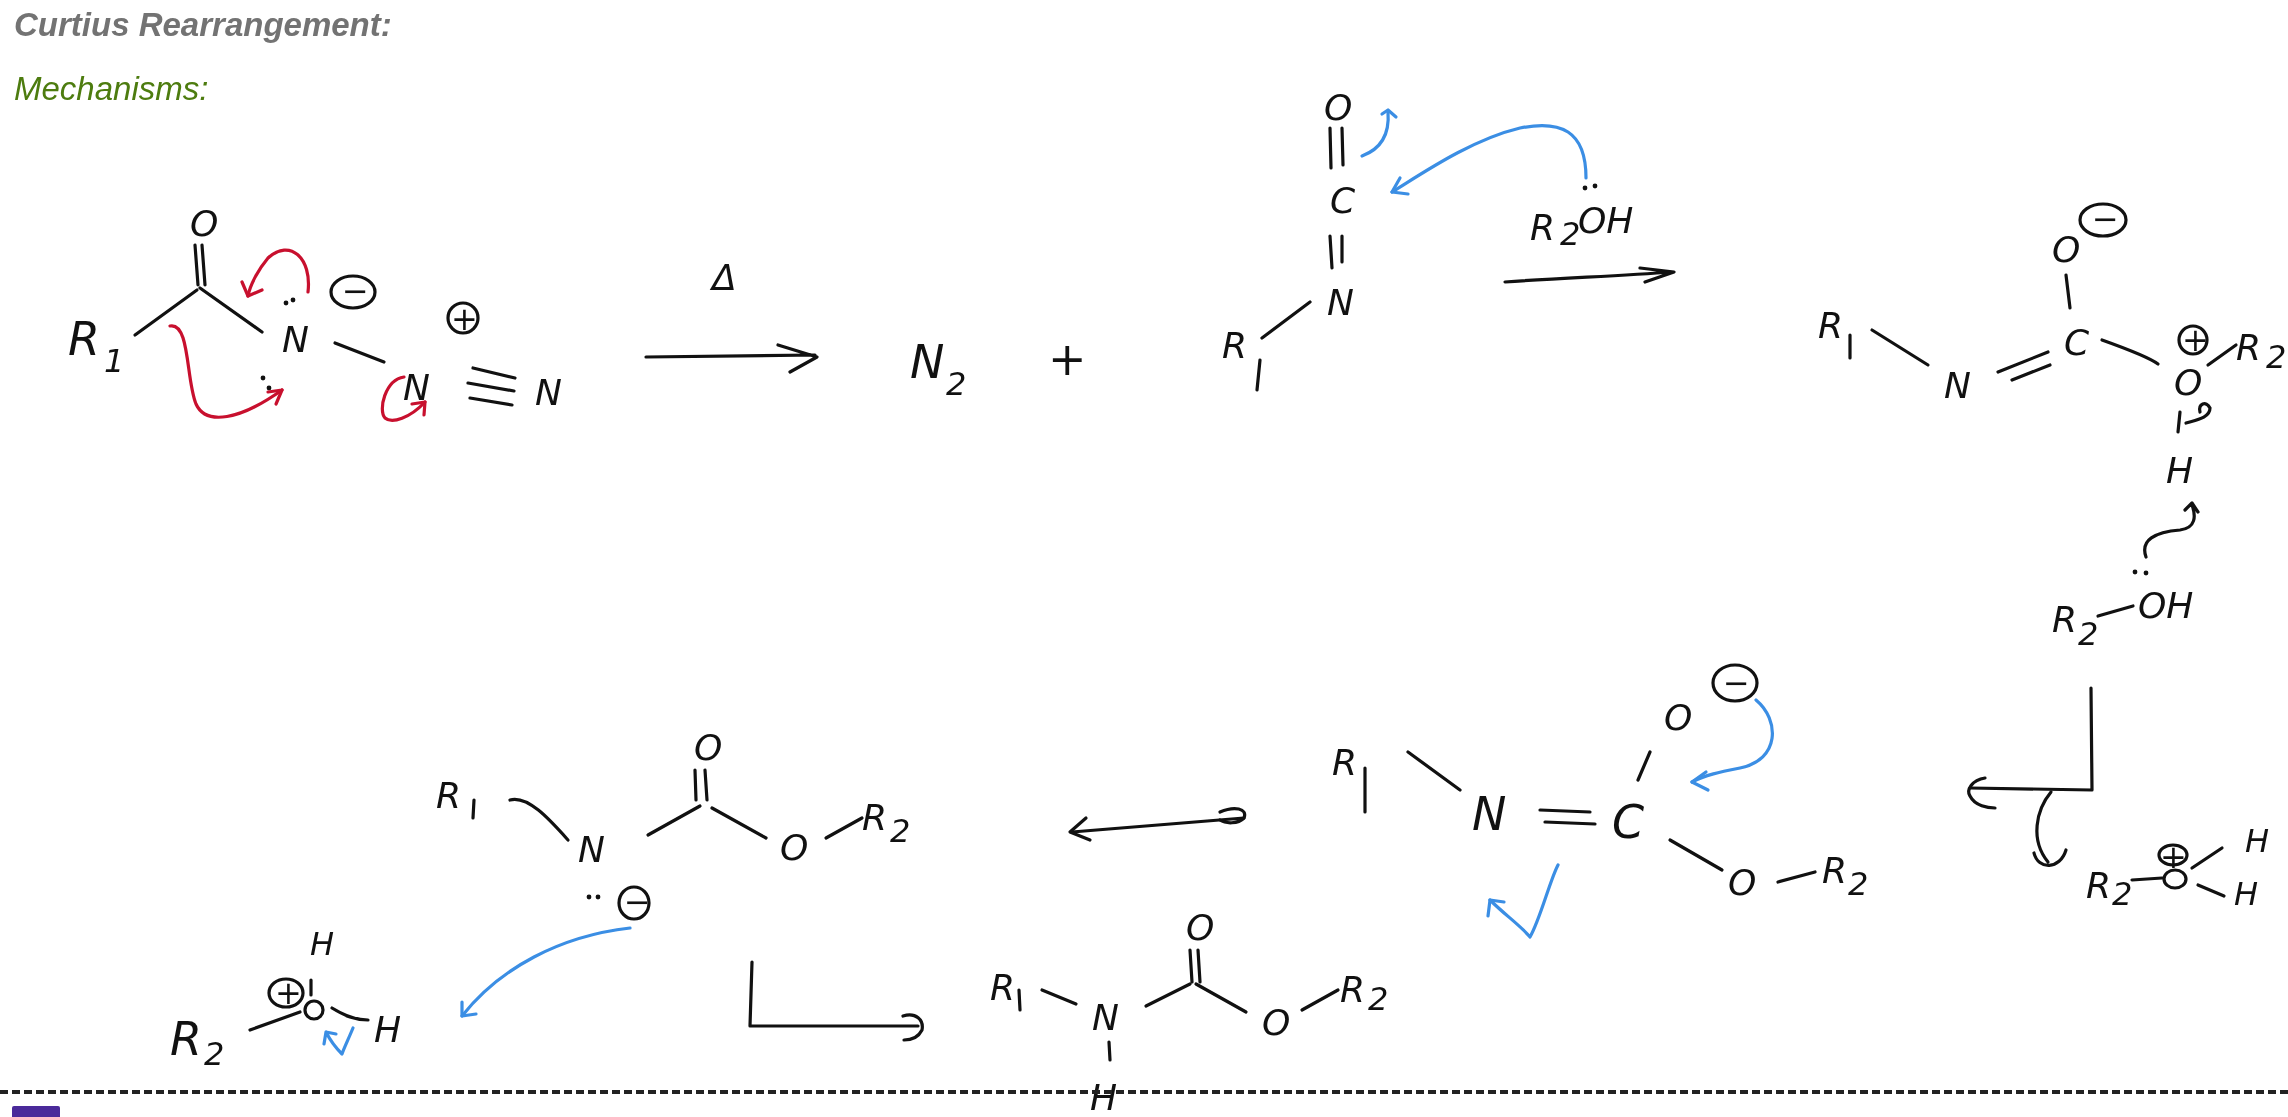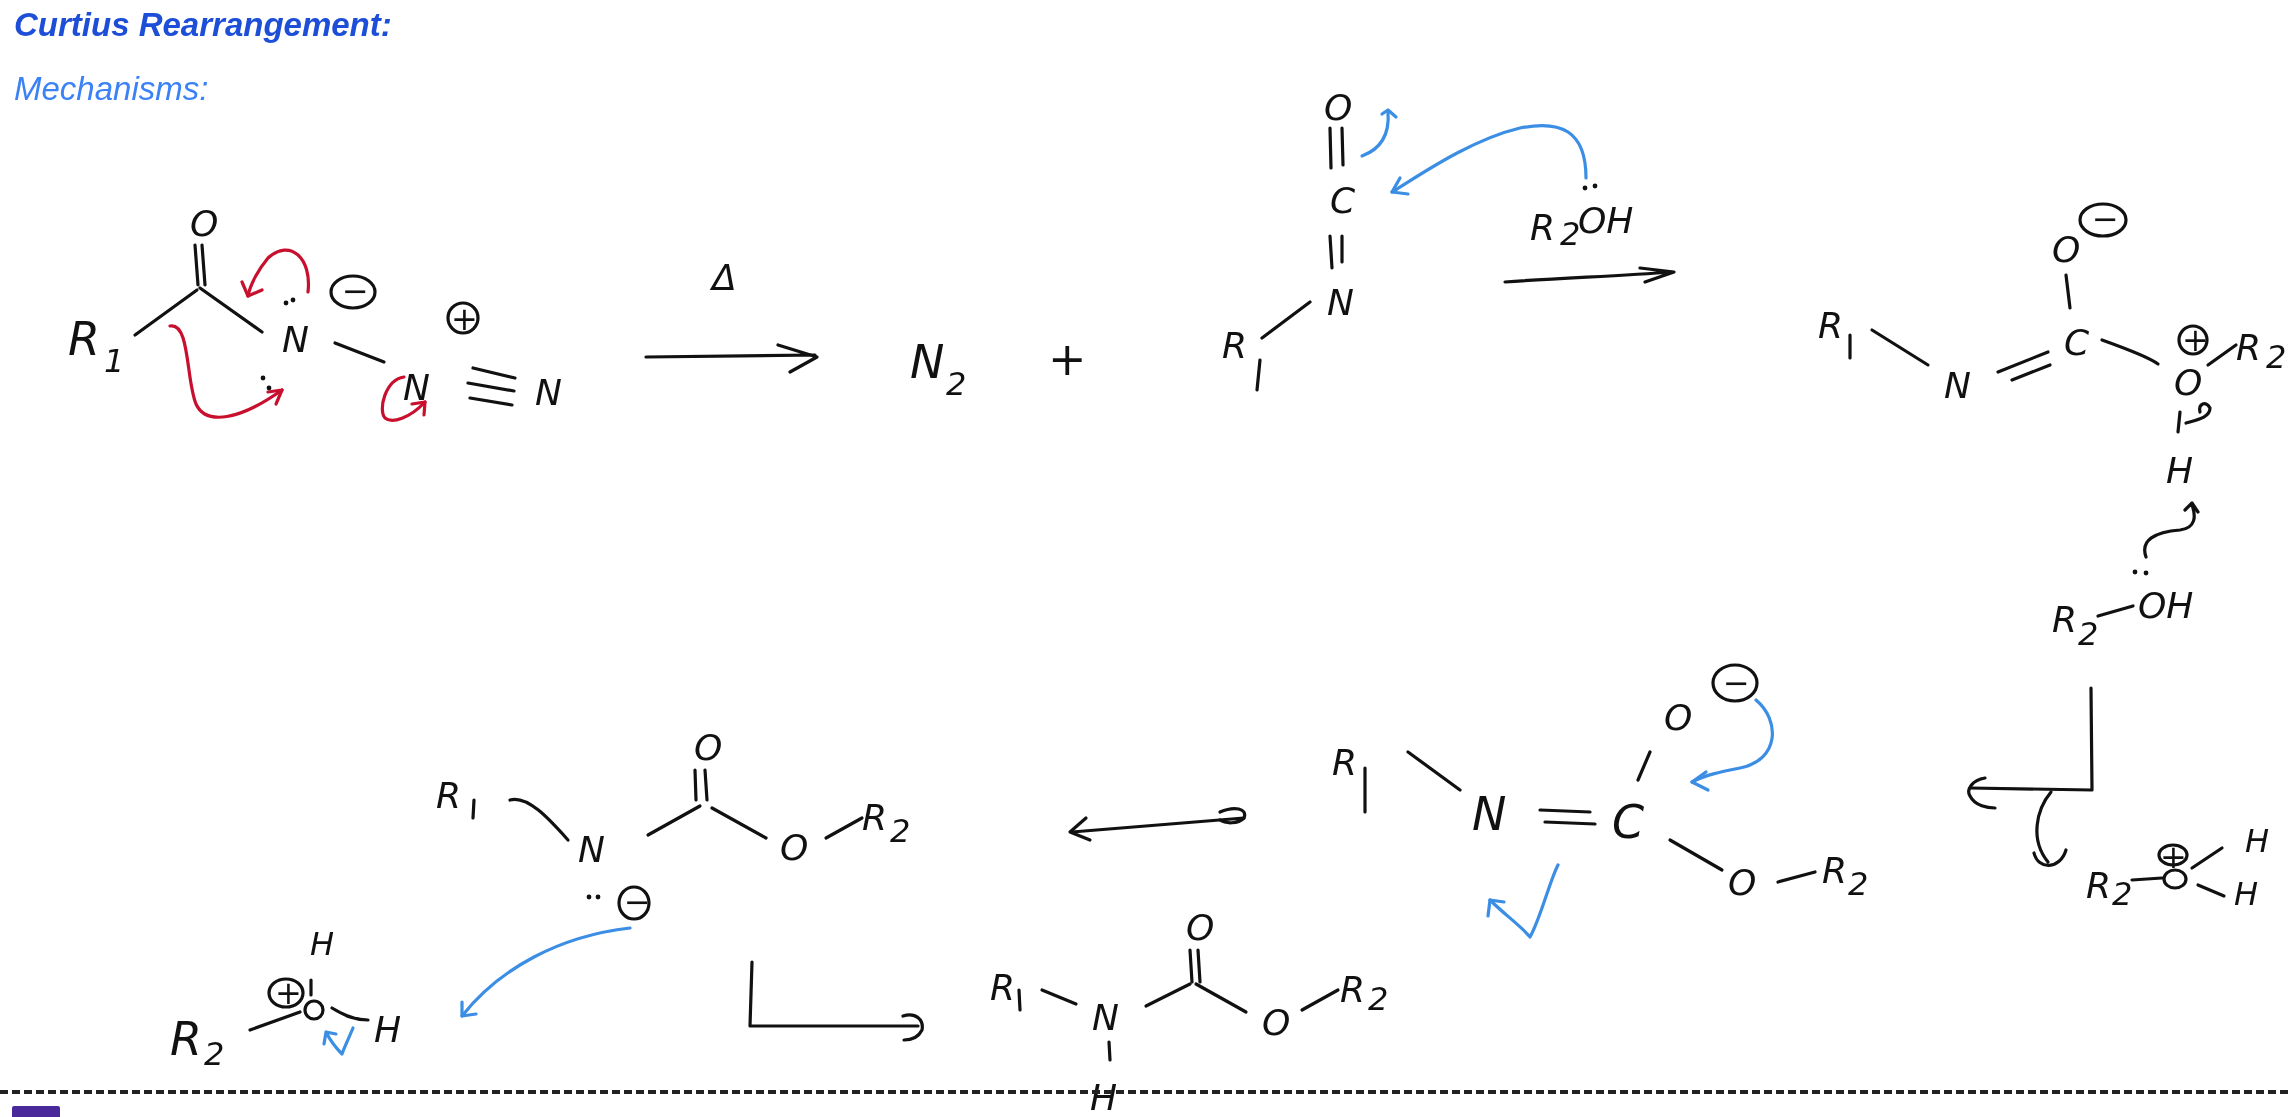--- a/index.html
+++ b/index.html
@@ -1,18 +1,18 @@
 <!DOCTYPE html>
 <html><head>
 <meta charset="utf-8">
 <style>
   html, body { margin: 0; padding: 0; background: #ffffff; }
   body { width: 2288px; height: 1117px; position: relative; overflow: hidden; font-family: "Liberation Sans", sans-serif; }
-  .title { position: absolute; left: 14px; top: 6px; font-size: 33px; font-weight: bold; font-style: italic; color: #1d4ed8; font-family: "Liberation Sans", sans-serif; }
-  .subtitle { position: absolute; left: 14px; top: 70px; font-size: 33px; font-style: italic; color: #3b82f6; font-family: "Liberation Sans", sans-serif; }
+  .title { position: absolute; left: 14px; top: 6px; font-size: 33px; font-weight: bold; font-style: italic; color: #737373; font-family: "Liberation Sans", sans-serif; }
+  .subtitle { position: absolute; left: 14px; top: 70px; font-size: 33px; font-style: italic; color: #4d7c0f; font-family: "Liberation Sans", sans-serif; }
   svg.canvas { position: absolute; left: 0; top: 0; }
   .ink { fill: none; stroke: #111; stroke-width: 3.2; stroke-linecap: round; stroke-linejoin: round; }
   .red { fill: none; stroke: #c8102e; stroke-width: 3.2; stroke-linecap: round; stroke-linejoin: round; }
   .blue { fill: none; stroke: #3b8ee4; stroke-width: 3.2; stroke-linecap: round; stroke-linejoin: round; }
   .atom { font-family: "DejaVu Sans", sans-serif; font-size: 46px; fill: #111; font-style: italic; }
   .atom-sm { font-family: "DejaVu Sans", sans-serif; font-size: 36px; fill: #111; font-style: italic; }
   .sub { font-family: "DejaVu Sans", sans-serif; font-size: 32px; fill: #111; font-style: italic; }
   .dot { fill: #111; }
   .divider { position: absolute; left: 0; top: 1090px; width: 2288px; height: 0; border-top: 4px dashed #222; }
   .corner-badge { position: absolute; left: 12px; top: 1106px; width: 48px; height: 14px; background: #4a2a9a; border-radius: 2px 2px 0 0; }

